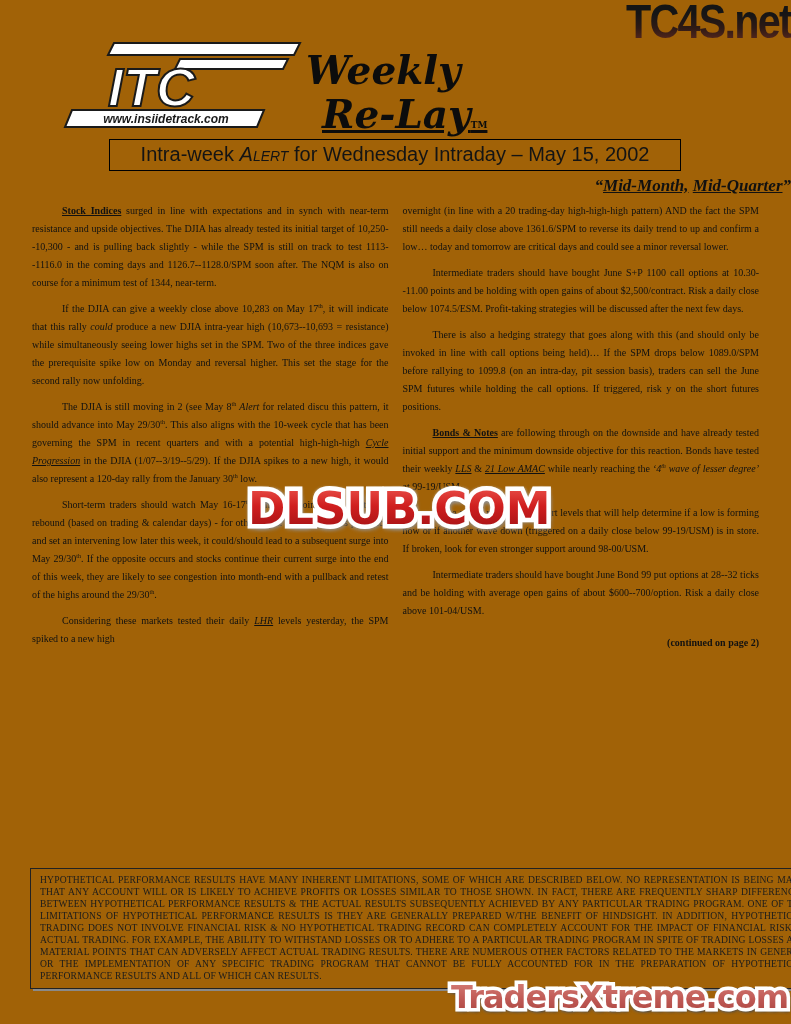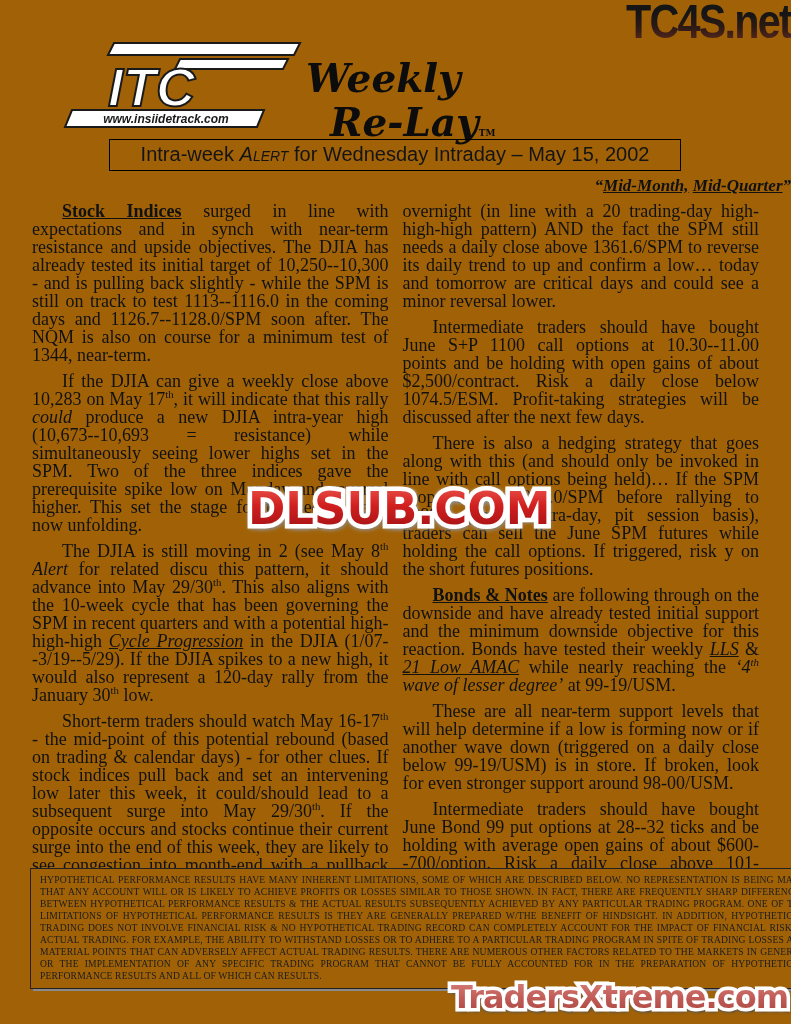--- a/index.html
+++ b/index.html
@@ -8,34 +8,34 @@
 
   
   .tc4s{position:absolute;top:-6px;right:0;font-family:"Liberation Sans",sans-serif;
         font-weight:bold;font-size:48px;letter-spacing:-2px;transform:scaleX(.86);
         transform-origin:top right;
         background:linear-gradient(180deg,#151515 35%,#2e1a15 62%,#6b2e1f 95%);
         -webkit-background-clip:text;background-clip:text;color:transparent;}
 
   
   .logo-svg{position:absolute;left:50px;top:40px;}
-  .masthead{position:absolute;left:306px;top:56px;font-family:"DejaVu Serif",serif;
+  .masthead{position:absolute;left:306px;top:48px;font-family:"DejaVu Serif",serif;
             font-weight:bold;font-style:italic;font-size:39px;line-height:44px;color:#0c0c0c;}
-  .masthead .line2{margin-left:24px;}
+  .masthead .line2{margin-left:16px;text-decoration:underline;}
   .masthead .tm{font-size:9px;font-style:normal;vertical-align:baseline;letter-spacing:0;}
 
   
   .banner{position:absolute;top:139px;left:109px;width:570px;border:1px solid #000;
           text-align:center;font-family:"Liberation Sans",sans-serif;font-size:20px;
           padding:3px 0 4px;color:#141414;}
   .subtitle{position:absolute;top:176px;left:0;width:100%;text-align:right;font-size:17px;}
 
   
   .columns{position:absolute;top:202px;left:32px;width:727px;height:666px;overflow:hidden;
-           display:flex;gap:14px;text-align:justify;font-size:18px;line-height:18px;}
+           display:flex;gap:14px;text-align:justify;font-size:10px;line-height:18px;}
   .col{flex:1;min-width:0;}
   .col p{margin:0 0 8px;text-indent:30px;}
   .col p.no-indent{text-indent:0;}
   .col p.align-right{text-align:right;text-indent:0;margin-top:14px;}
 
   
   .seg-b{font-weight:bold;}
   .seg-i{font-style:italic;}
   .seg-bu{font-weight:bold;text-decoration:underline;}
   .seg-iu{font-style:italic;text-decoration:underline;}

